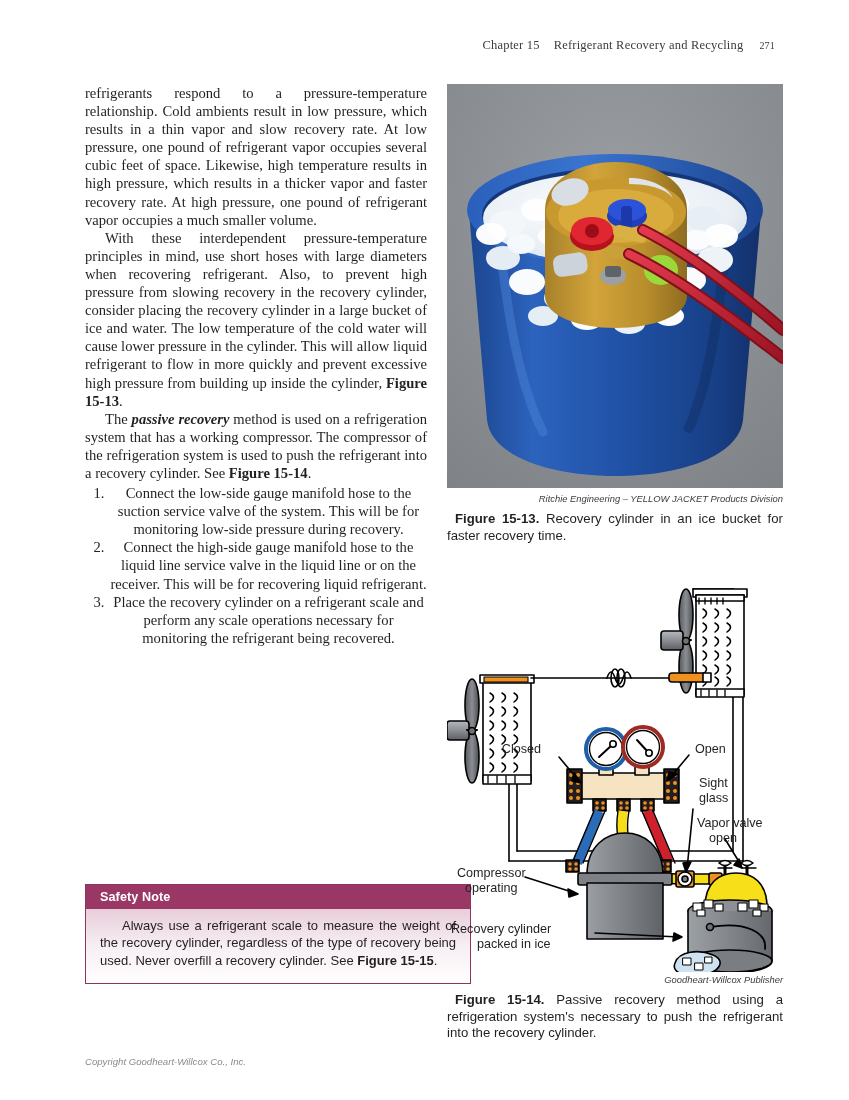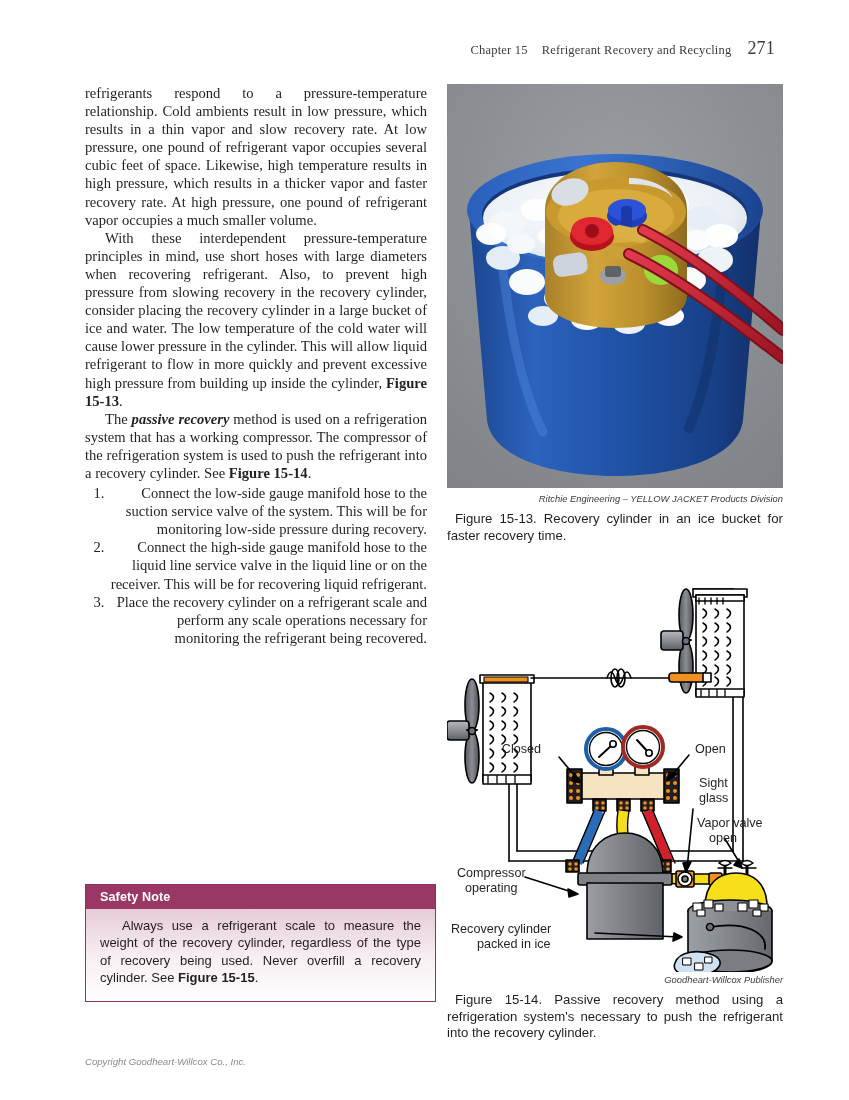--- a/index.html
+++ b/index.html
@@ -21,21 +21,21 @@
     position: absolute;
     top: 38px;
     right: 74px;
     font-family: "Liberation Serif", serif;
     font-size: 12.5px;
     color: #3b3b3b;
     letter-spacing: .2px;
     white-space: nowrap;
   }
   #running-head .chap { margin-right: 14px; }
-  #running-head .pageno { margin-left: 16px; font-size: 18px; }
+  #running-head .pageno { margin-left: 16px; font-size: 10px; }
 
   
   #col-left {
     position: absolute;
     left: 85px;
     top: 84px;
     width: 342px;
   }
   #col-right {
     position: absolute;
@@ -69,29 +69,29 @@
   ol.steps {
     margin: 2px 0 0 0;
     padding: 0 0 0 23px;
     font-family: "Liberation Serif", serif;
     font-size: 14.6px;
     line-height: 18.1px;
   }
   ol.steps li {
     margin: 0 0 0 0;
     padding-left: 2px;
-    text-align: right;
+    text-align: center;
   }
 
   
   #safety-note {
     position: absolute;
     left: 85px;
     top: 884px;
-    width: 351px;
+    width: 386px;
     border: 1px solid #8e3260;
     box-sizing: border-box;
     background: linear-gradient(to bottom, #dcb7c9 0%, #e8cfdb 26%, #f7eef3 62%, #ffffff 100%);
   }
   #safety-note .sn-head {
     background: #9b3765;
     color: #ffffff;
     font-family: "Liberation Sans", sans-serif;
     font-size: 12.6px;
     font-weight: bold;
@@ -133,21 +133,21 @@
     margin-top: 5px;
   }
   .figcap {
     font-family: "Liberation Sans", sans-serif;
     font-size: 13.2px;
     line-height: 16.6px;
     color: #231f20;
     text-align: justify;
     margin-top: 7px;
   }
-  .figcap b { font-weight: normal; padding-left: 8px; }
+  .figcap b { font-weight: bold; padding-left: 8px; }
 
   
   #fig14-wrap {
     margin-top: 33px;
     width: 336px;
     height: 395px;
     position: relative;
   }
   #fig14-wrap svg { display: block; }
   .credit2 {

